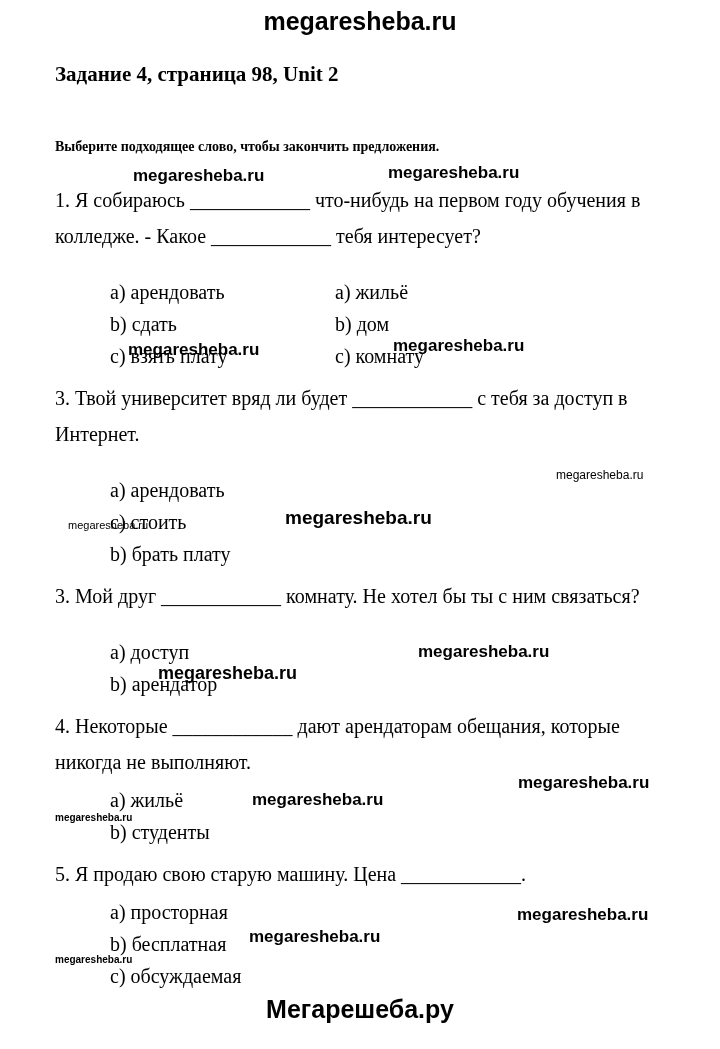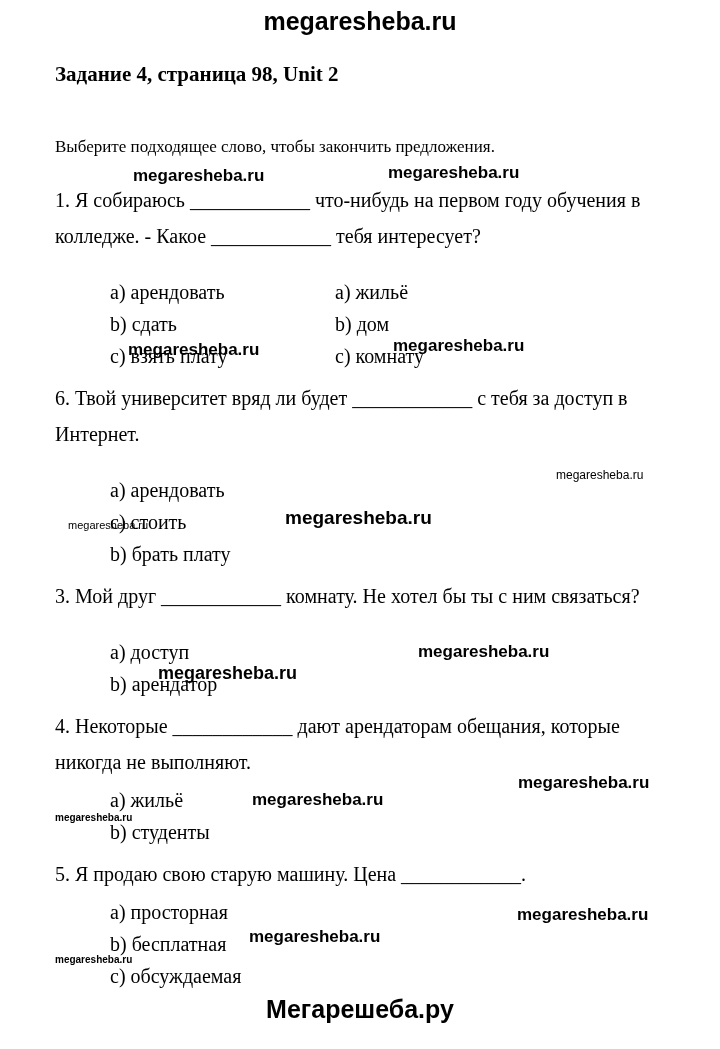--- a/index.html
+++ b/index.html
@@ -15,21 +15,21 @@
     padding-top:6px; text-align:center;
     font-family:"Liberation Sans", sans-serif;
     font-weight:700; font-size:25px; line-height:30px;
   }
   .task-heading {
     margin:26px 16px 0 55px;
     font-size:21px; font-weight:700; line-height:25px;
   }
   .instruction {
     margin:48px 30px 0 55px;
-    font-size:17px; font-weight:400; line-height:23px;
+    font-size:14px; font-weight:700; line-height:23px;
   }
 
   .q-text {
     margin:8px 26px 0 55px;
     font-size:20px; line-height:36px;
     white-space:pre-line;
   }
   .q1 .q-text { margin-top:24px; }
 
   .options { margin:22px 0 0 110px; font-size:20px; }
@@ -93,21 +93,21 @@
         <span>b) дом</span>
       </div>
       <div class="opt-row">
         <span>c) взять плату</span>
         <span>c) комнату</span>
       </div>
     </div>
   </section>
 
   <section class="question q2">
-    <p class="q-text">6. Твой университет вряд ли будет ____________ с тебя за доступ в
+    <p class="q-text">3. Твой университет вряд ли будет ____________ с тебя за доступ в
 Интернет.</p>
     <div class="options">
       <div class="opt-row">a) арендовать</div>
       <div class="opt-row">c) стоить</div>
       <div class="opt-row">b) брать плату</div>
     </div>
   </section>
 
   <section class="question q3">
     <p class="q-text">3. Мой друг ____________ комнату. Не хотел бы ты с ним связаться?</p>

